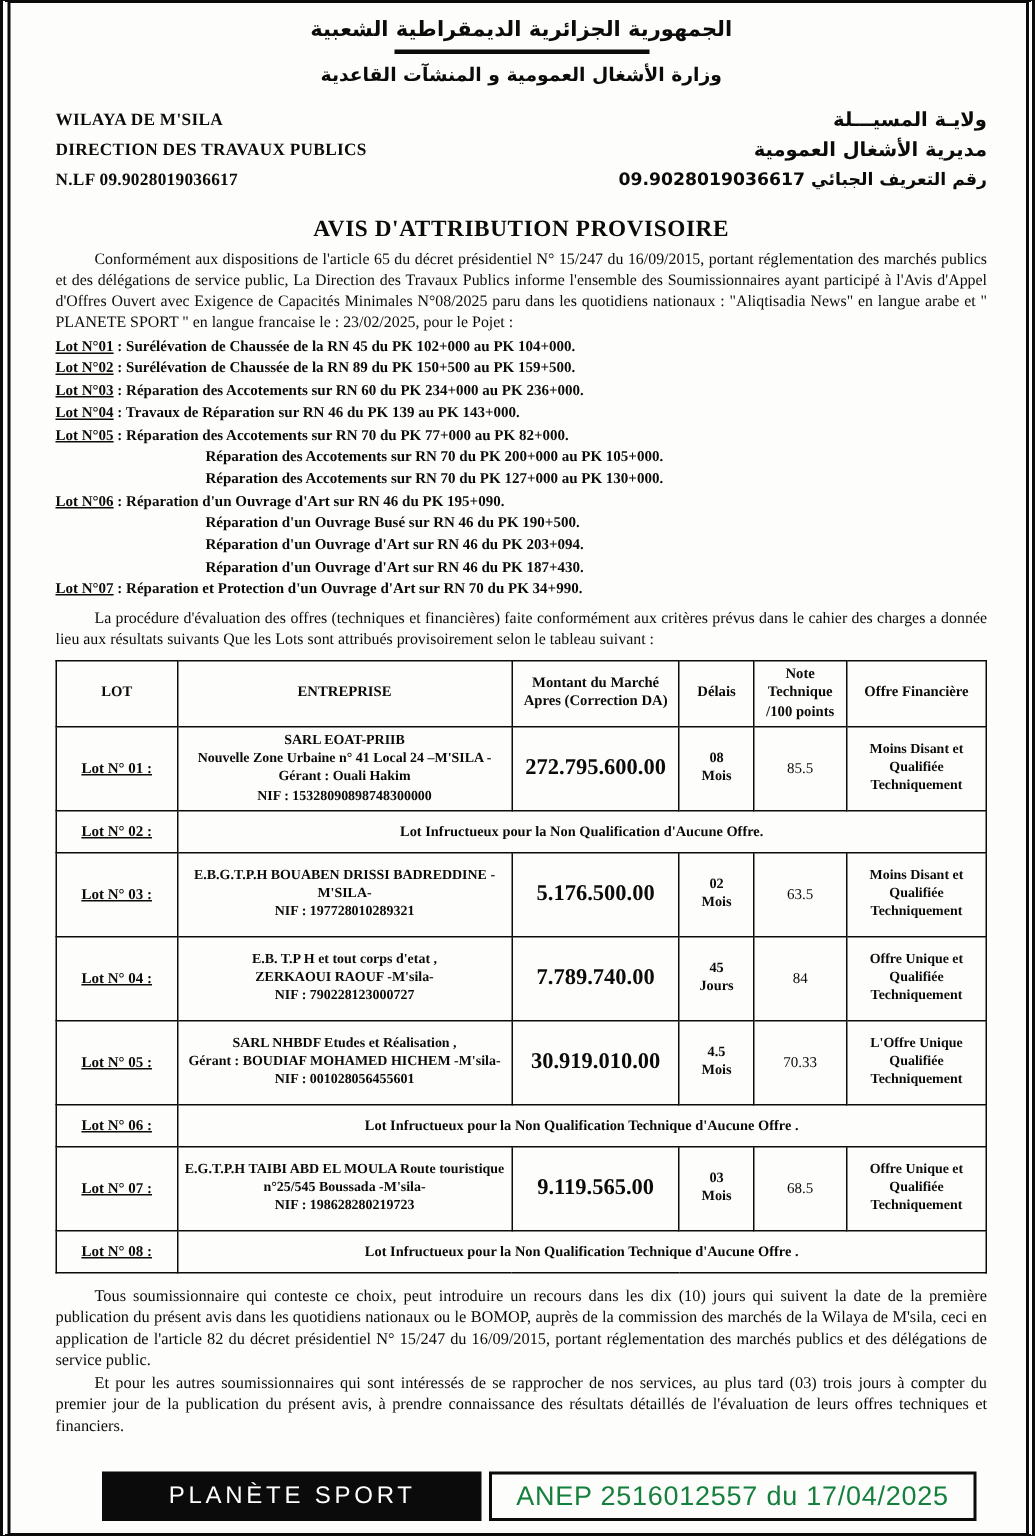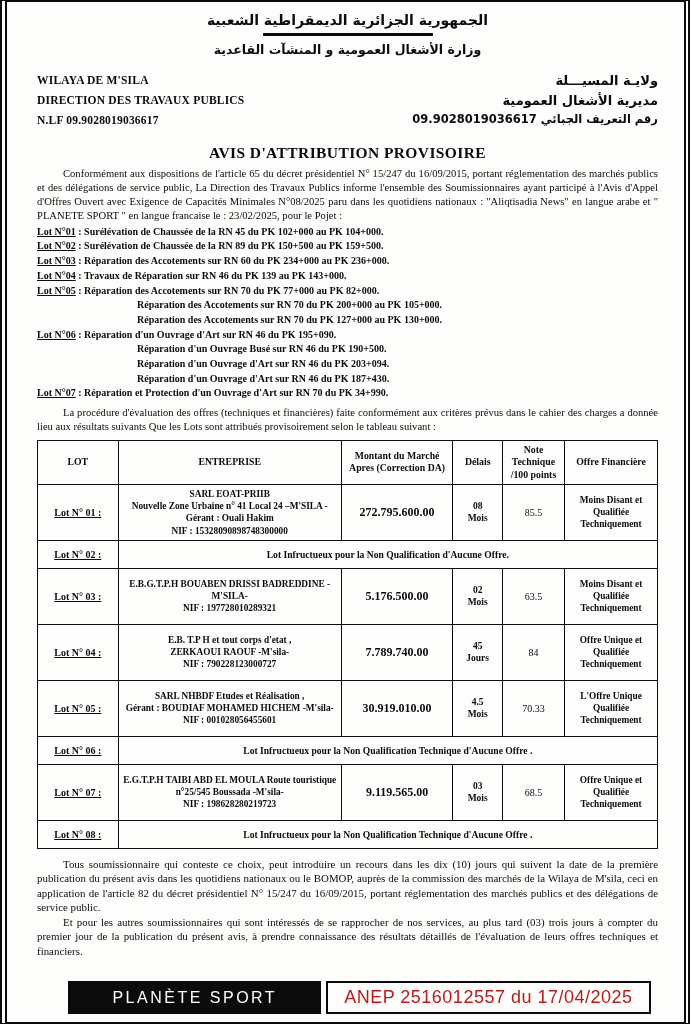--- a/index.html
+++ b/index.html
@@ -31,34 +31,34 @@
   .lot-line { white-space:nowrap; }
   .lot-label { text-decoration:underline; }
   .lot-extra { padding-left:100px; white-space:nowrap; }
   
   table.award { width:100%; border-collapse:collapse; margin-top:6px; table-layout:fixed; }
   table.award th, table.award td { border:1.6px solid #0b0b0b; text-align:center; vertical-align:middle; padding:2px 3px; }
   table.award th { font-size:9.8px; font-weight:bold; line-height:1.25; height:44px; }
   td.c-lot { font-size:10px; font-weight:bold; text-align:center; }
   td.c-lot span { text-decoration:underline; }
   .ent-line { font-size:9.3px; font-weight:bold; line-height:1.3; }
-  td.c-montant { font-size:12px; font-weight:bold; }
+  td.c-montant { font-size:15px; font-weight:bold; }
   td.c-delais { font-size:9.5px; font-weight:bold; line-height:1.3; }
   td.c-note { font-size:10px; font-weight:normal; }
   td.c-offre { font-size:9.3px; font-weight:bold; line-height:1.3; padding:2px 6px; }
   td.c-span { font-size:9.6px; font-weight:bold; }
   tr.r-data { height:56px; }
   tr.r-span { height:28px; }
   
   .closing { margin-top:8px; }
   .closing .para { font-size:10.9px; line-height:1.33; margin-top:0; }
   
   .footer { position:absolute; left:0; right:0; bottom:8px; display:flex; justify-content:center; align-items:stretch; gap:5px; padding-left:28px; font-family:"Liberation Sans","DejaVu Sans",sans-serif; }
   .pub-box { background:#0b0b0b; color:#ffffff; font-size:16px; letter-spacing:2.5px; padding:6px 44px; display:flex; align-items:center; }
-  .anep-box { border:2px solid #0b0b0b; font-size:18px; letter-spacing:.5px; padding:4px 16px; display:flex; align-items:center; color:#b91c1c; background:#fdfdfb; }
+  .anep-box { border:2px solid #0b0b0b; font-size:18px; letter-spacing:.5px; padding:4px 16px; display:flex; align-items:center; color:#15803d; background:#fdfdfb; }
 </style>
 </head>
 <body>
 
 <div class="page">
 
   <div class="nat-header">
     <div class="nat-line1 ar">الجمهورية الجزائرية الديمقراطية الشعبية</div>
     <div class="nat-rule"></div>
     <div class="nat-line2 ar">وزارة الأشغال العمومية و المنشآت القاعدية</div>

